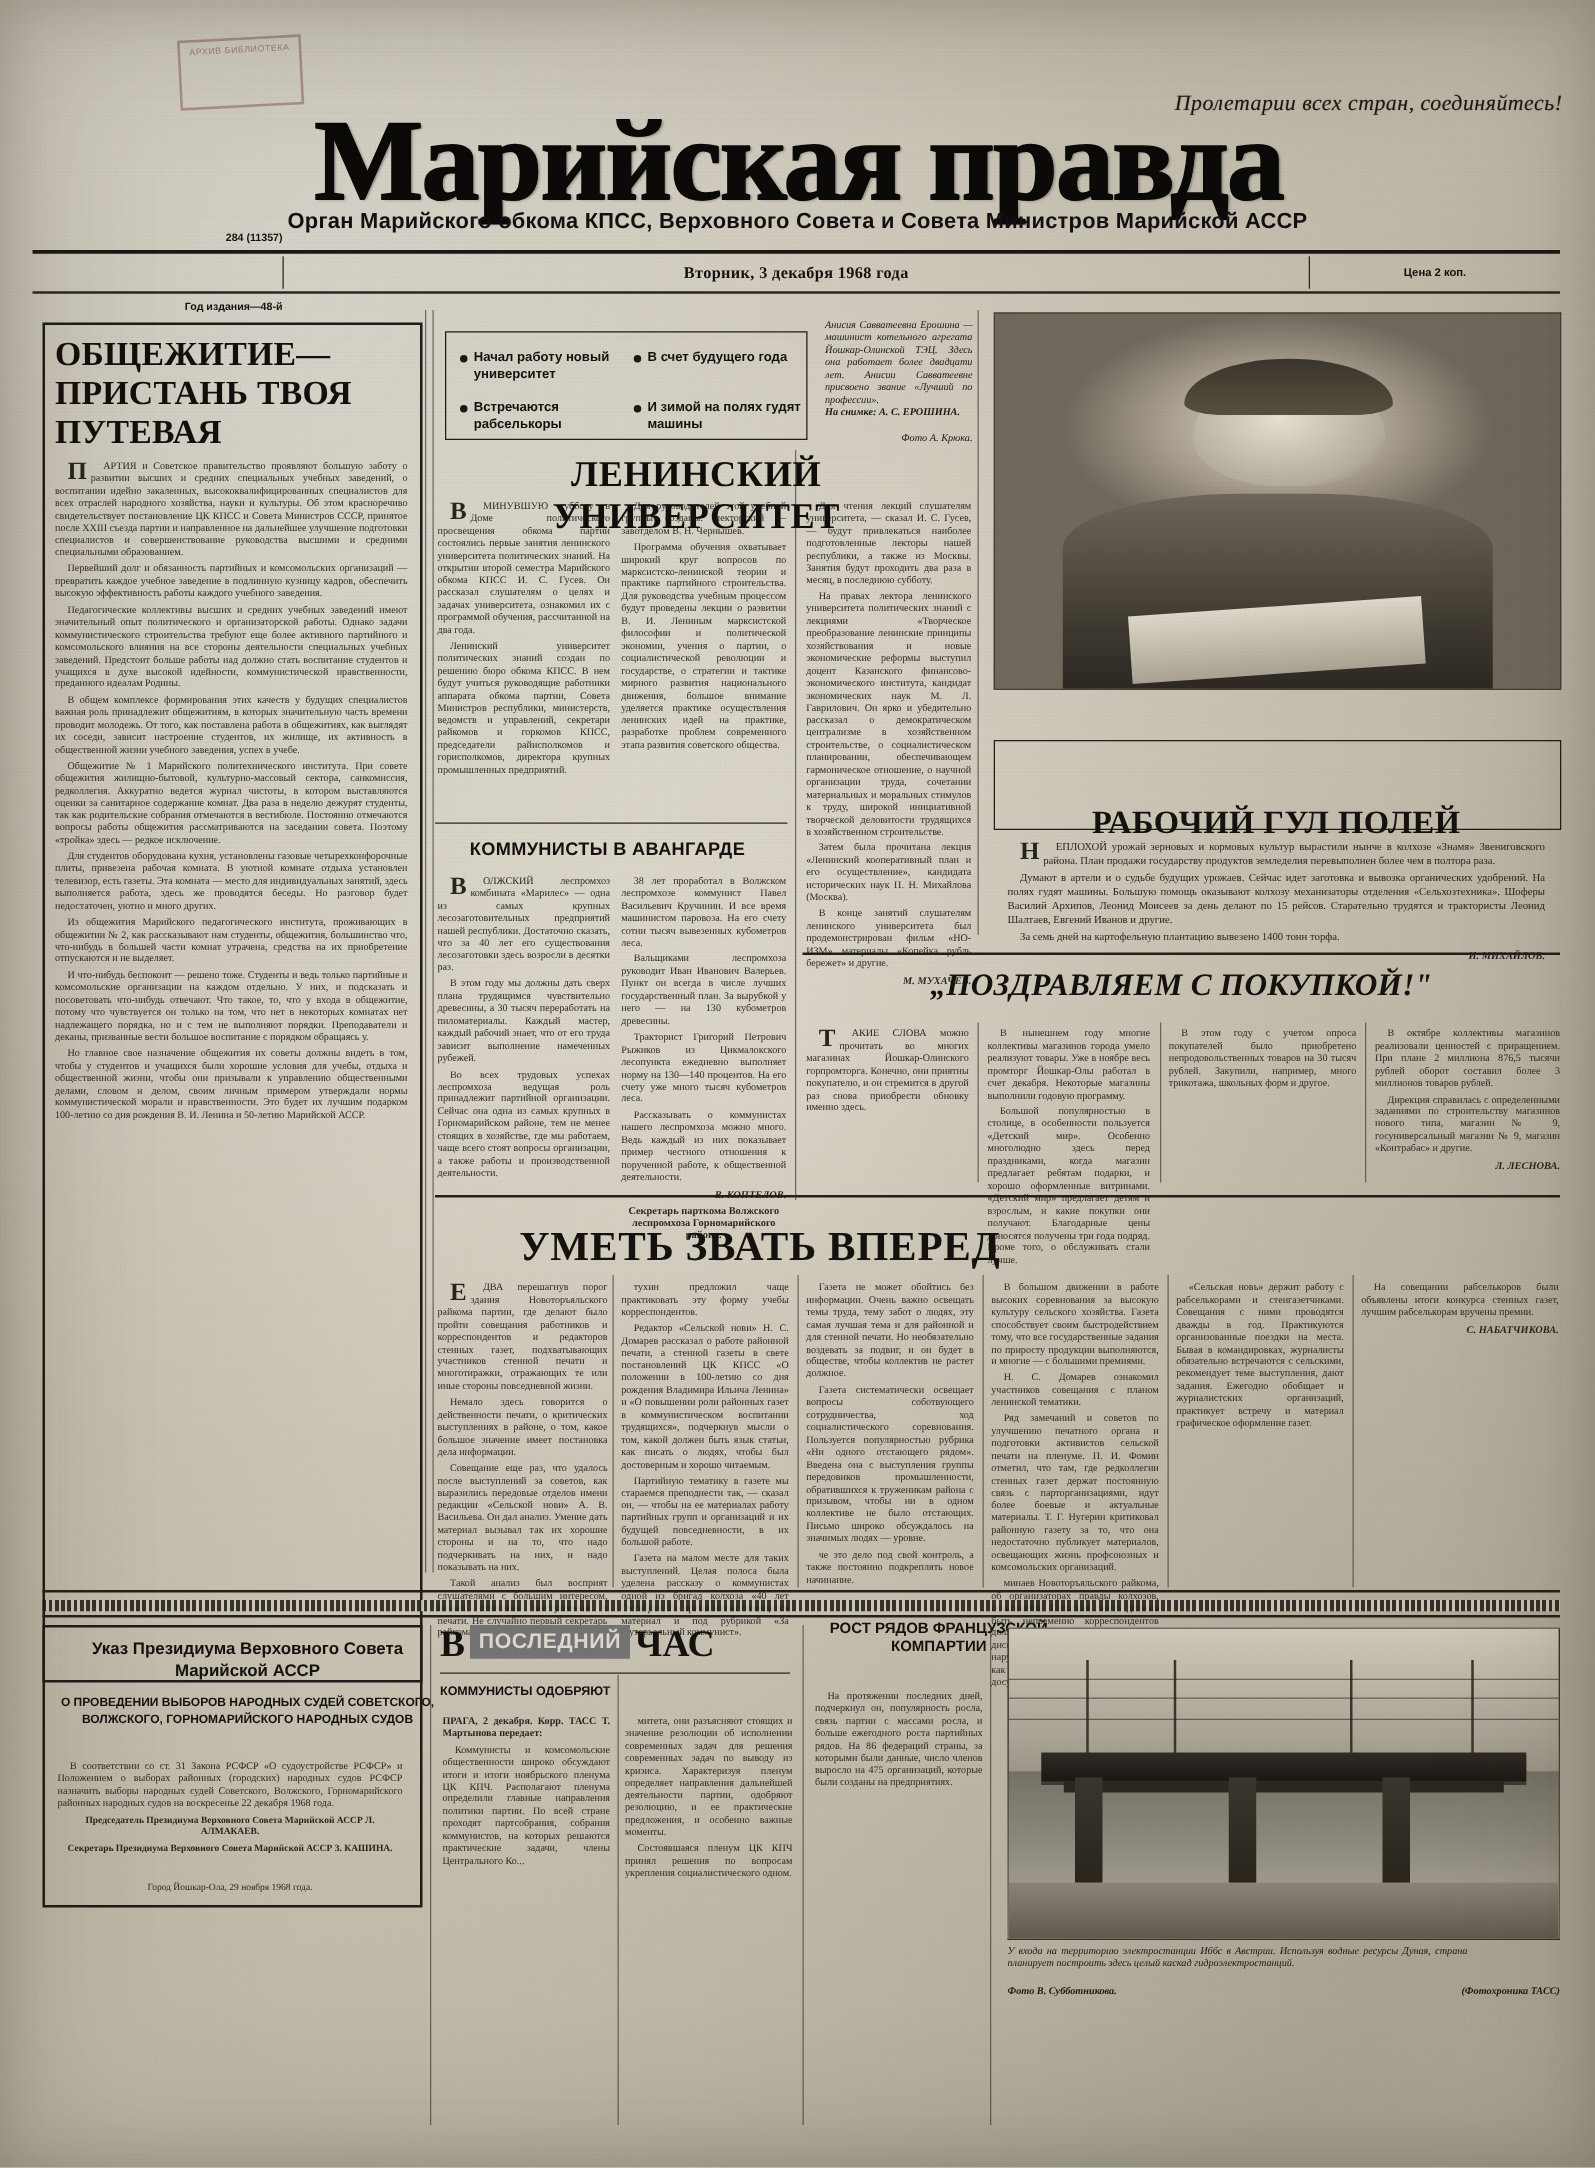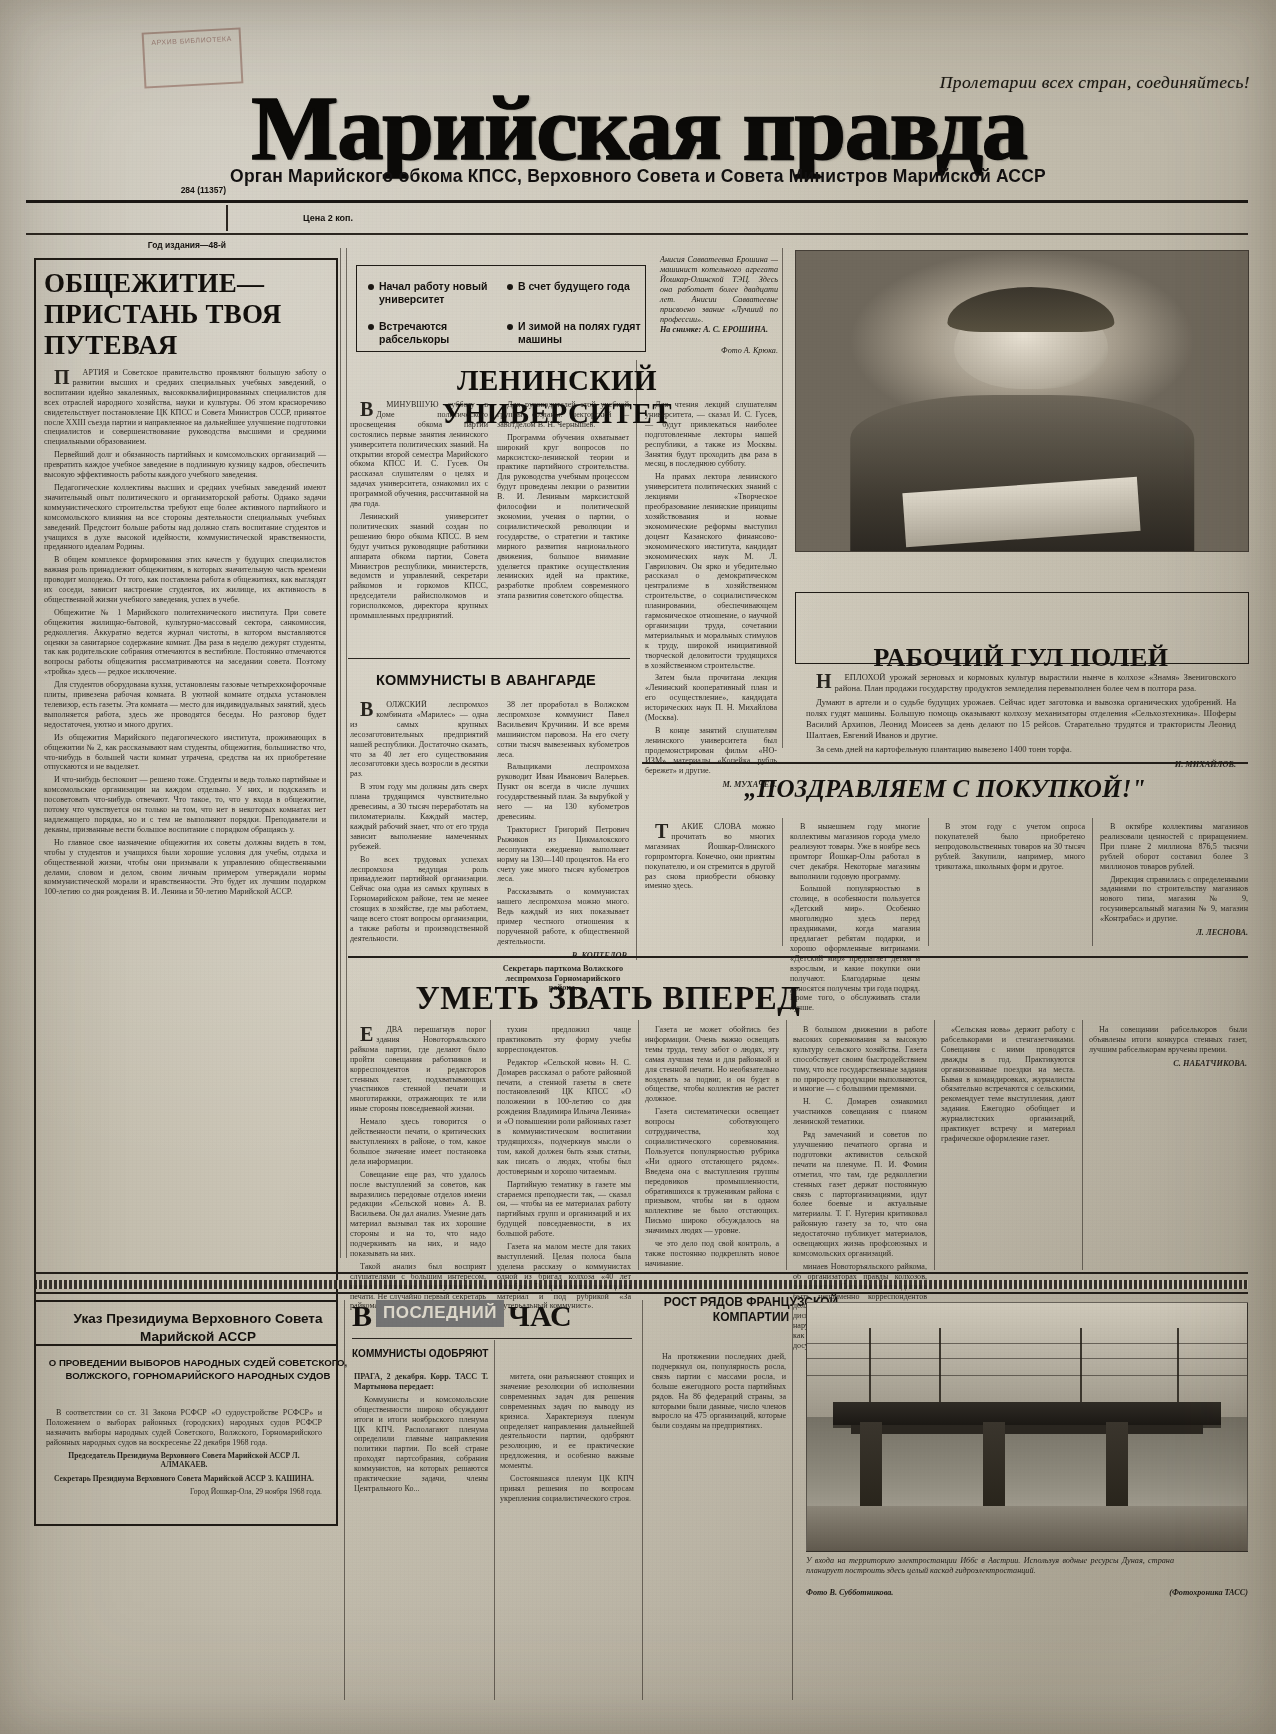--- a/index.html
+++ b/index.html
@@ -267,20 +267,21 @@
   <div class="subtitle">Орган Марийского обкома КПСС, Верховного Совета и Совета Министров Марийской АССР</div>
 
   <div class="rule-thick"></div>
 
   <div class="infobar">
     <div class="cell ib-left">
       <span>284 (11357)</span>
       <span>Год издания—48-й</span>
     </div>
     <div class="ib-sep"></div>
+    <div class="cell ib-mid">Вторник, 3 декабря 1968 года</div>
     <div class="ib-sep"></div>
     <div class="cell ib-right">Цена 2 коп.</div>
   </div>
   <div class="rule-under"></div>
 
   <div class="vr" style="left:340px;top:248px;height:1010px;"></div>
   <div class="vr" style="left:346px;top:248px;height:1010px;"></div>
   <div class="vr" style="left:636px;top:360px;height:600px;"></div>
   <div class="vr" style="left:782px;top:248px;height:500px;"></div>
 
@@ -455,36 +456,36 @@
   <div class="hr-med" style="left:34px;top:1292px;width:1214px;"></div>
 
   <div class="boxframe" style="left:34px;top:1300px;width:300px;height:222px;"></div>
   <div class="h-ukaz">Указ Президиума Верховного Совета Марийской АССР</div>
   <div class="h-ukaz2">О ПРОВЕДЕНИИ ВЫБОРОВ НАРОДНЫХ СУДЕЙ СОВЕТСКОГО, ВОЛЖСКОГО, ГОРНОМАРИЙСКОГО НАРОДНЫХ СУДОВ</div>
 
   <div class="col-text" style="position:absolute;left:46px;top:1408px;width:276px;">
     <p>В соответствии со ст. 31 Закона РСФСР «О судоустройстве РСФСР» и Положением о выборах районных (городских) народных судов РСФСР назначить выборы народных судей Советского, Волжского, Горномарийского районных народных судов на воскресенье 22 декабря 1968 года.</p>
     <div class="sig2" style="font-size:7.6px;line-height:9.6px;">Председатель Президиума Верховного Совета Марийской АССР Л. АЛМАКАЕВ.</div>
     <div class="sig2" style="font-size:7.6px;line-height:9.6px;margin-top:4px;">Секретарь Президиума Верховного Совета Марийской АССР З. КАШИНА.</div>
-    <div style="font-size:7.6px;margin-top:4px;text-align:right;">Город Йошкар-Ола, 29 ноября 1968 года.</div>
+    <div style="font-size:7.6px;margin-top:22px;text-align:center;">Город Йошкар-Ола, 29 ноября 1968 года.</div>
   </div>
 
   <div class="h-posledniy">
     <span class="v">В</span><span class="chip">ПОСЛЕДНИЙ</span><span class="ch">ЧАС</span>
   </div>
   <div class="hr-thin" style="left:352px;top:1338px;width:280px;"></div>
   <div class="h-komodobr">КОММУНИСТЫ ОДОБРЯЮТ</div>
 
   <div class="col-text" style="position:absolute;left:354px;top:1372px;width:134px;">
     <p class="noind" style="font-weight:700;">ПРАГА, 2 декабря. Корр. ТАСС Т. Мартынова передает:</p>
     <p>Коммунисты и комсомольские общественности широко обсуждают итоги и итоги ноябрьского пленума ЦК КПЧ. Располагают пленума определили главные направления политики партии. По всей стране проходят партсобрания, собрания коммунистов, на которых решаются практические задачи, члены Центрального Ко...</p>
   </div>
   <div class="col-text" style="position:absolute;left:500px;top:1372px;width:134px;">
     <p>митета, они разъясняют стоящих и значение резолюции об исполнении современных задач для решения современных задач по выводу из кризиса. Характеризуя пленум определяет направления дальнейшей деятельности партии, одобряют резолюцию, и ее практические предложения, и особенно важные моменты.</p>
-    <p>Состоявшаяся пленум ЦК КПЧ принял решения по вопросам укрепления социалистического строя.</p>
+    <p>Состоявшаяся пленум ЦК КПЧ принял решения по вопросам укрепления социалистического одном.</p>
   </div>
 
   <div class="h-rost">РОСТ РЯДОВ ФРАНЦУЗСКОЙ КОМПАРТИИ</div>
   <div class="col-text" style="position:absolute;left:652px;top:1352px;width:134px;">
     <p>На протяжении последних дней, подчеркнул он, популярность росла, связь партии с массами росла, и больше ежегодного роста партийных рядов. На 86 федераций страны, за которыми были данные, число членов выросло на 475 организаций, которые были созданы на предприятиях.</p>
   </div>
 
   <div class="vr" style="left:344px;top:1300px;height:400px;"></div>
   <div class="vr" style="left:494px;top:1340px;height:360px;"></div>
   <div class="vr" style="left:642px;top:1300px;height:400px;"></div>

